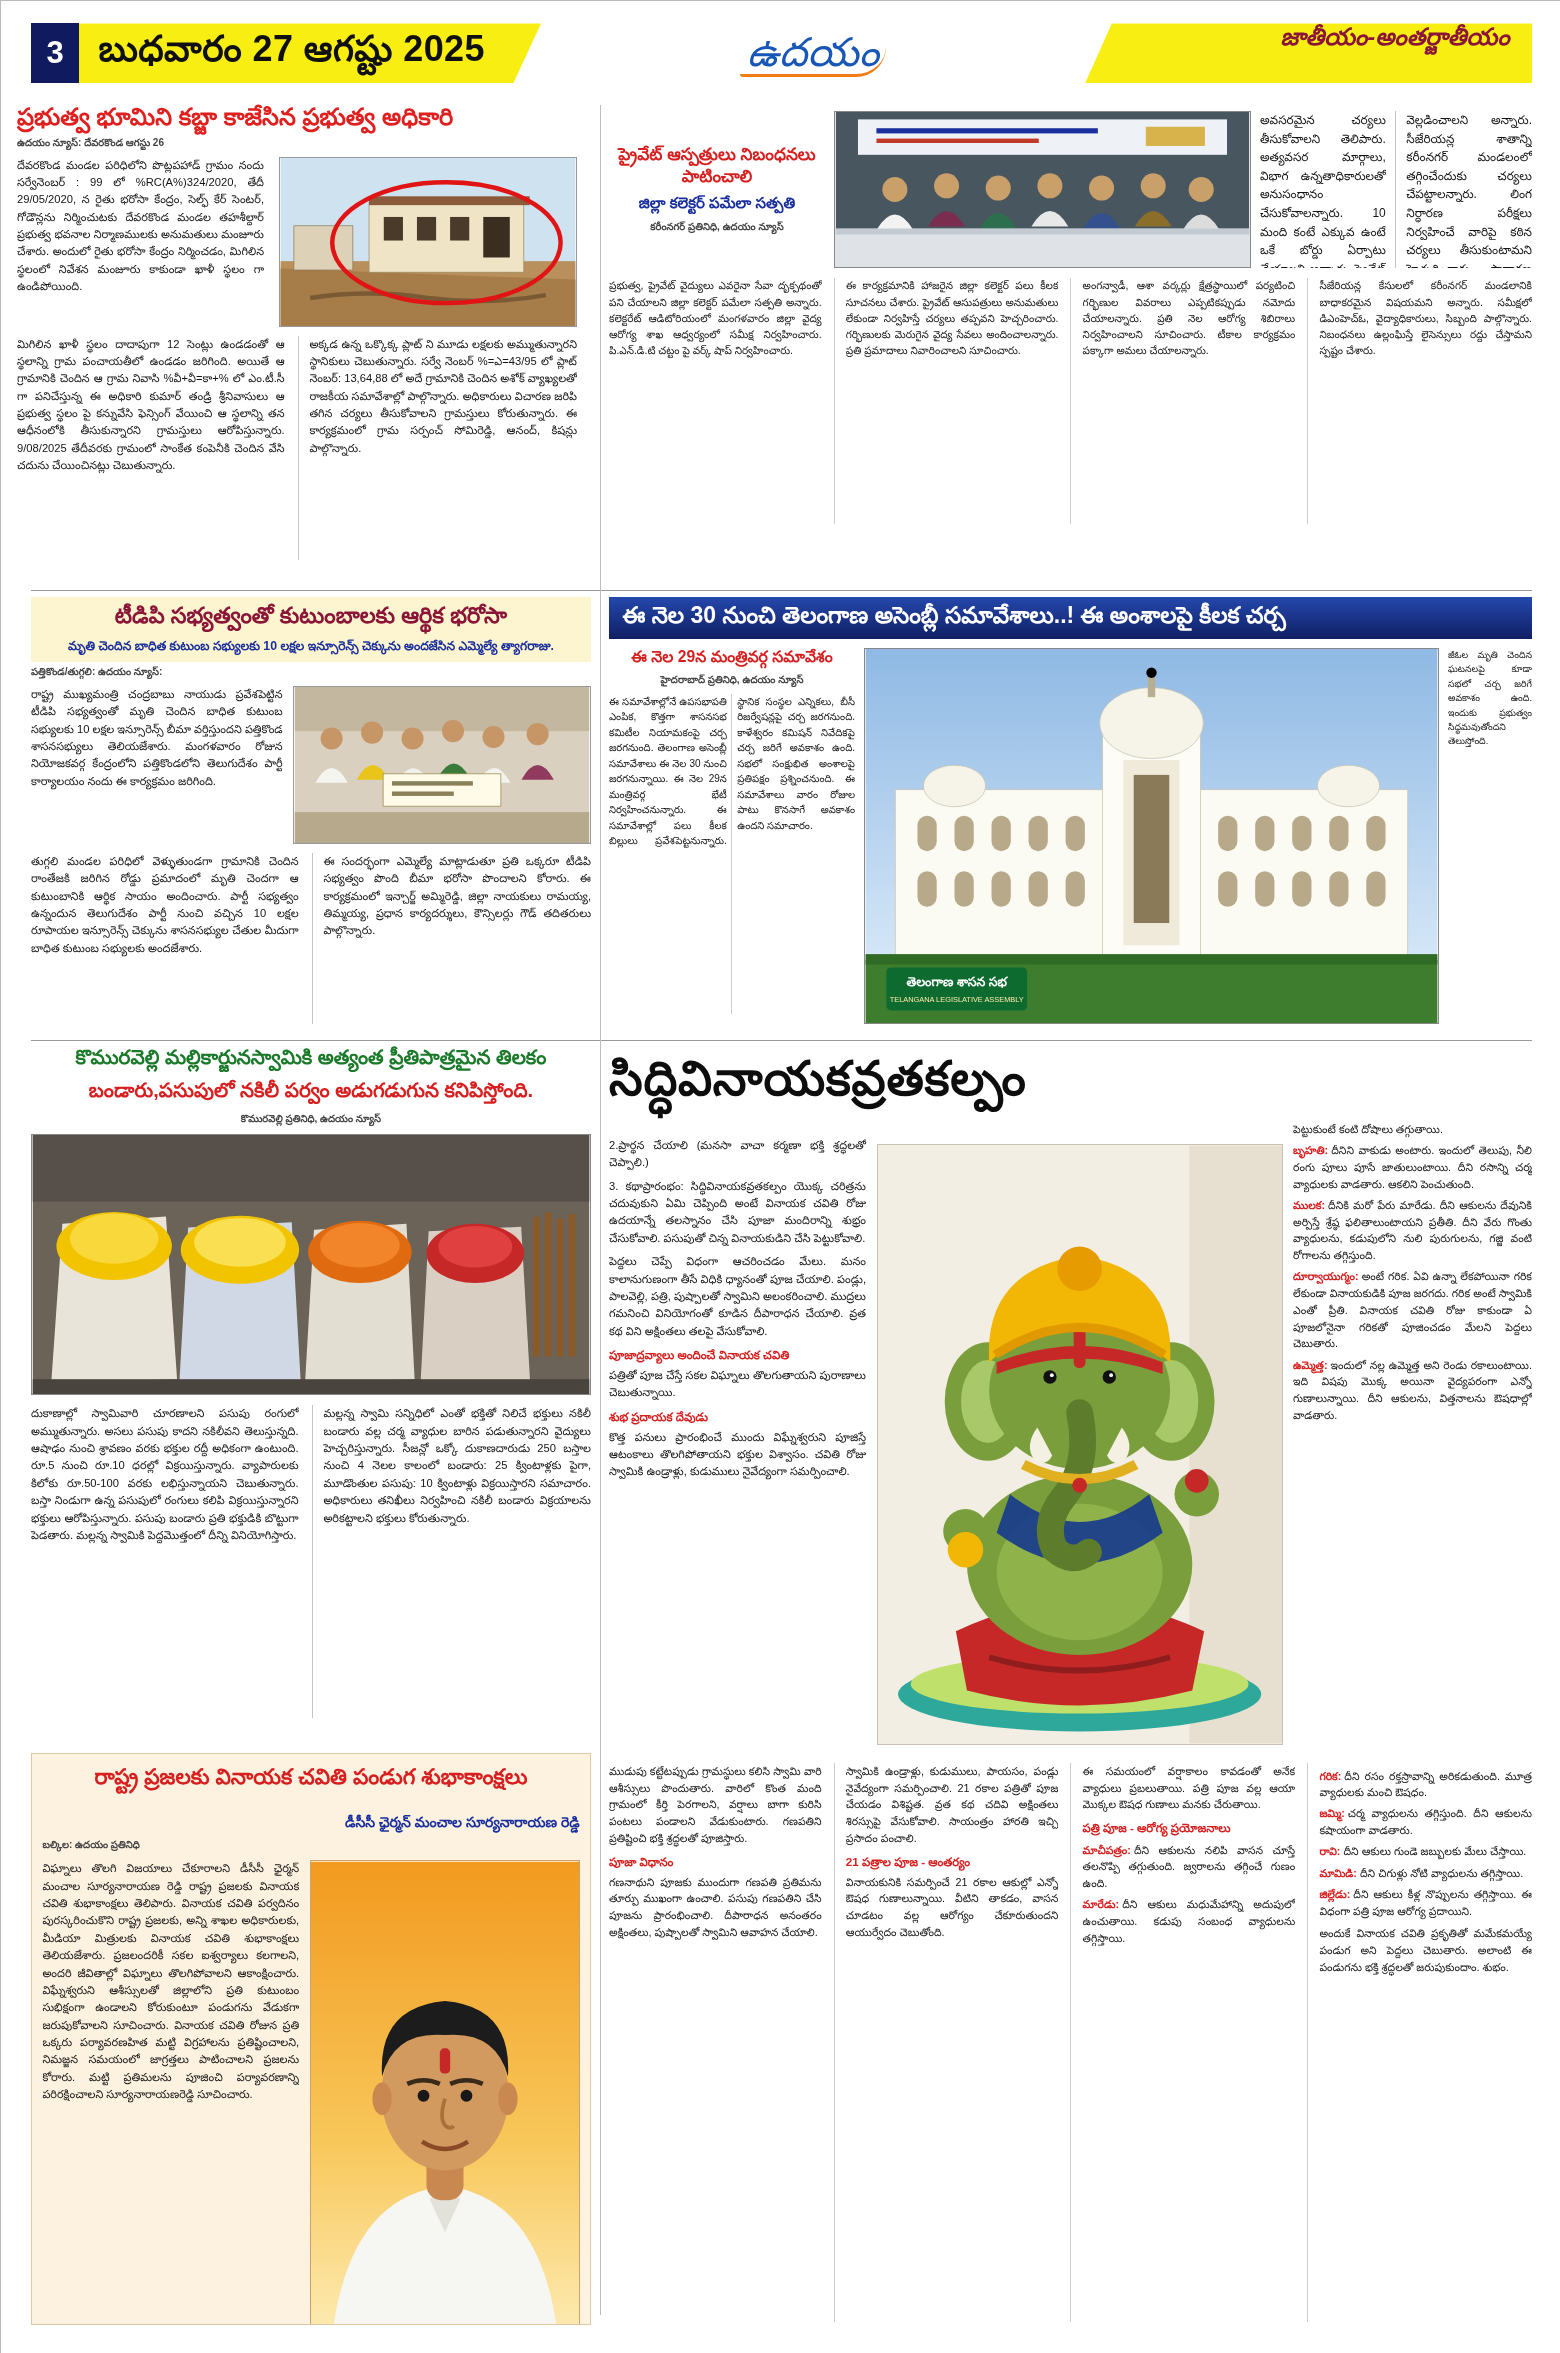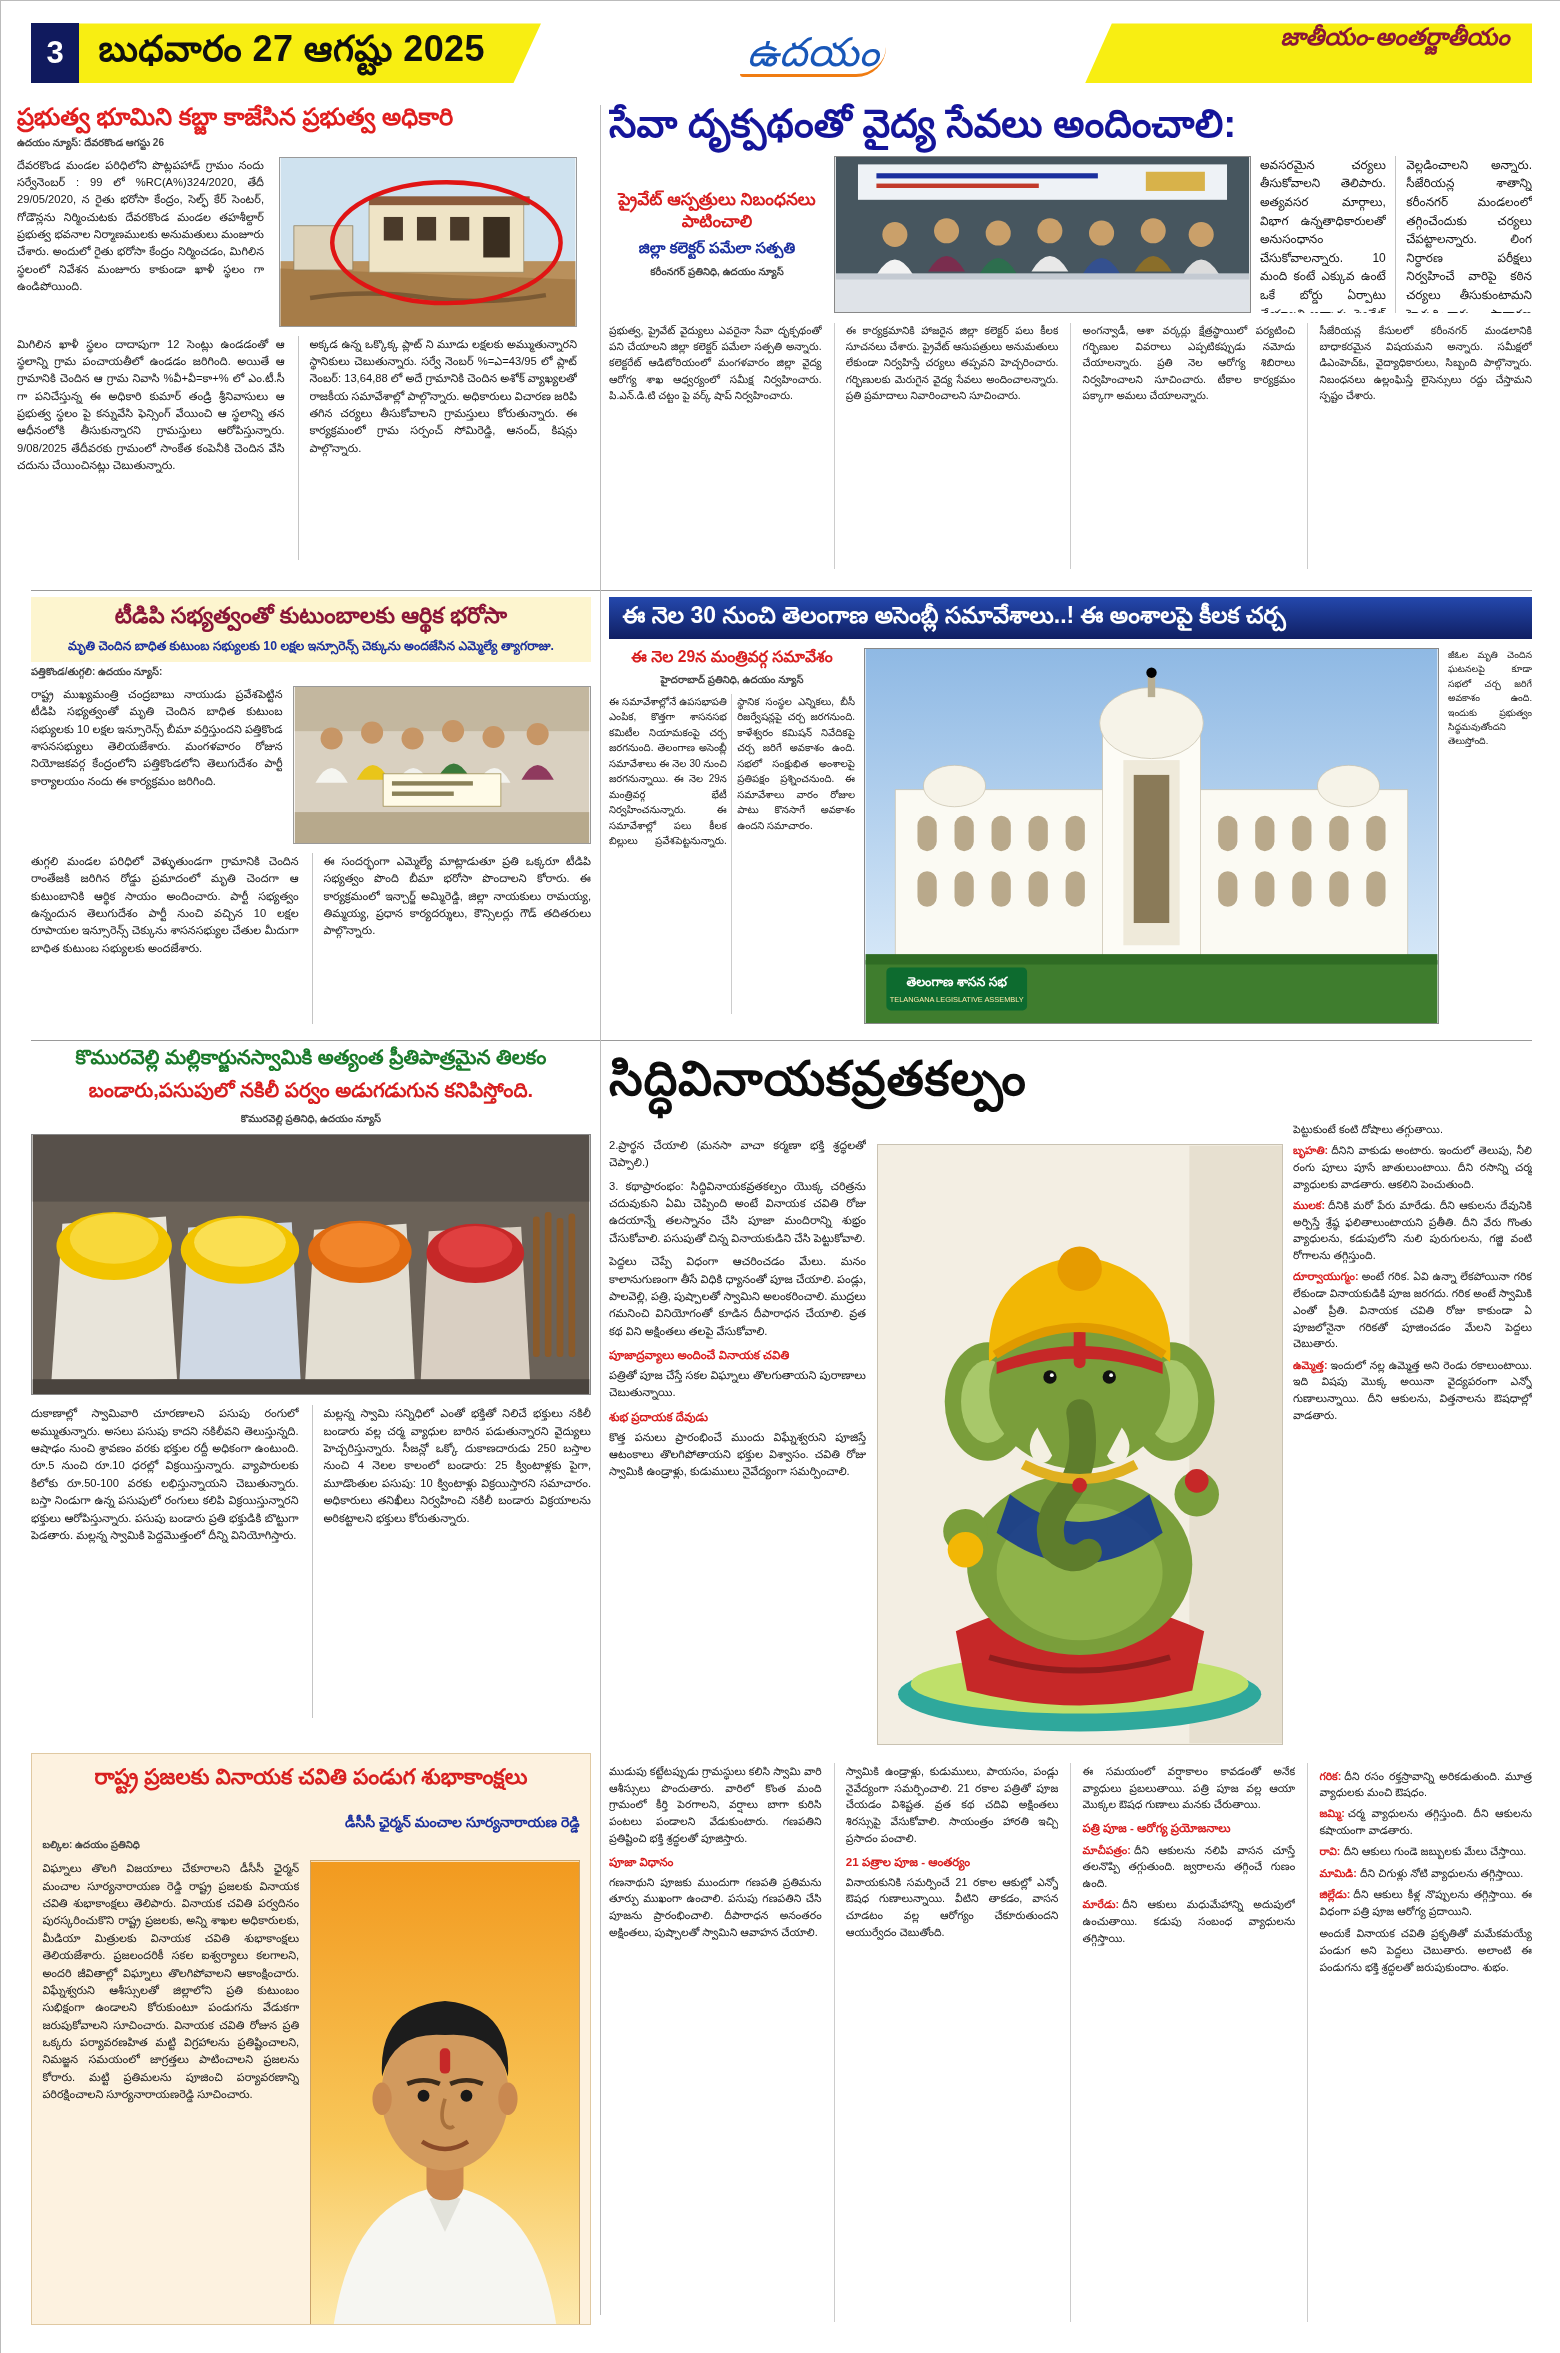--- a/index.html
+++ b/index.html
@@ -140,21 +140,20 @@
         </svg>
       </figure>
     </div>
     <div id="land-bottom">
       <div class="col bodytext clip">మిగిలిన ఖాళీ స్థలం దాదాపుగా 12 సెంట్లు ఉండడంతో ఆ స్థలాన్ని గ్రామ పంచాయతీలో ఉండడం జరిగింది. అయితే ఆ గ్రామానికి చెందిన ఆ గ్రామ నివాసి %వీ+వీ=కా+% లో ఎం.టీ.సీ గా పనిచేస్తున్న ఈ అధికారి కుమార్ తండ్రి శ్రీనివాసులు ఆ ప్రభుత్వ స్థలం పై కన్నువేసి ఫెన్సింగ్ వేయించి ఆ స్థలాన్ని తన ఆధీనంలోకి తీసుకున్నారని గ్రామస్తులు ఆరోపిస్తున్నారు. 9/08/2025 తేదీవరకు గ్రామంలో సాంకేత కంపెనీకి చెందిన వేసి చదును చేయించినట్లు చెబుతున్నారు.</div>
       <div class="col bodytext clip rule-l">అక్కడ ఉన్న ఒక్కొక్క ప్లాట్ ని మూడు లక్షలకు అమ్ముతున్నారని స్థానికులు చెబుతున్నారు. సర్వే నెంబర్ %=ఎ=43/95 లో ప్లాట్ నెంబర్: 13,64,88 లో అదే గ్రామానికి చెందిన అశోక్ వ్యాఖ్యలతో రాజకీయ సమావేశాల్లో పాల్గొన్నారు. అధికారులు విచారణ జరిపి తగిన చర్యలు తీసుకోవాలని గ్రామస్తులు కోరుతున్నారు. ఈ కార్యక్రమంలో గ్రామ సర్పంచ్ సోమిరెడ్డి, ఆనంద్, కిషన్లు పాల్గొన్నారు.</div>
     </div>
   </div>
 
   <div id="art-medical" class="abs clip">
-    <div id="med-head">సేవా దృక్పథంతో వైద్య సేవలు అందించాలి:</div>
     <div id="med-row">
       <div id="med-info">
         <div id="med-sub-red" class="red centered">ప్రైవేట్ ఆస్పత్రులు నిబంధనలు పాటించాలి</div>
         <div id="med-sub-blue" class="blue centered">జిల్లా కలెక్టర్ పమేలా సత్పతి</div>
         <div class="byline centered">కరీంనగర్ ప్రతినిధి, ఉదయం న్యూస్</div>
       </div>
       <figure id="med-fig" class="clip">
         <svg viewBox="0 0 560 210">
           <rect width="560" height="210" fill="#47565f"></rect>
           <rect x="30" y="10" width="500" height="48" fill="#eef2f6"></rect>

